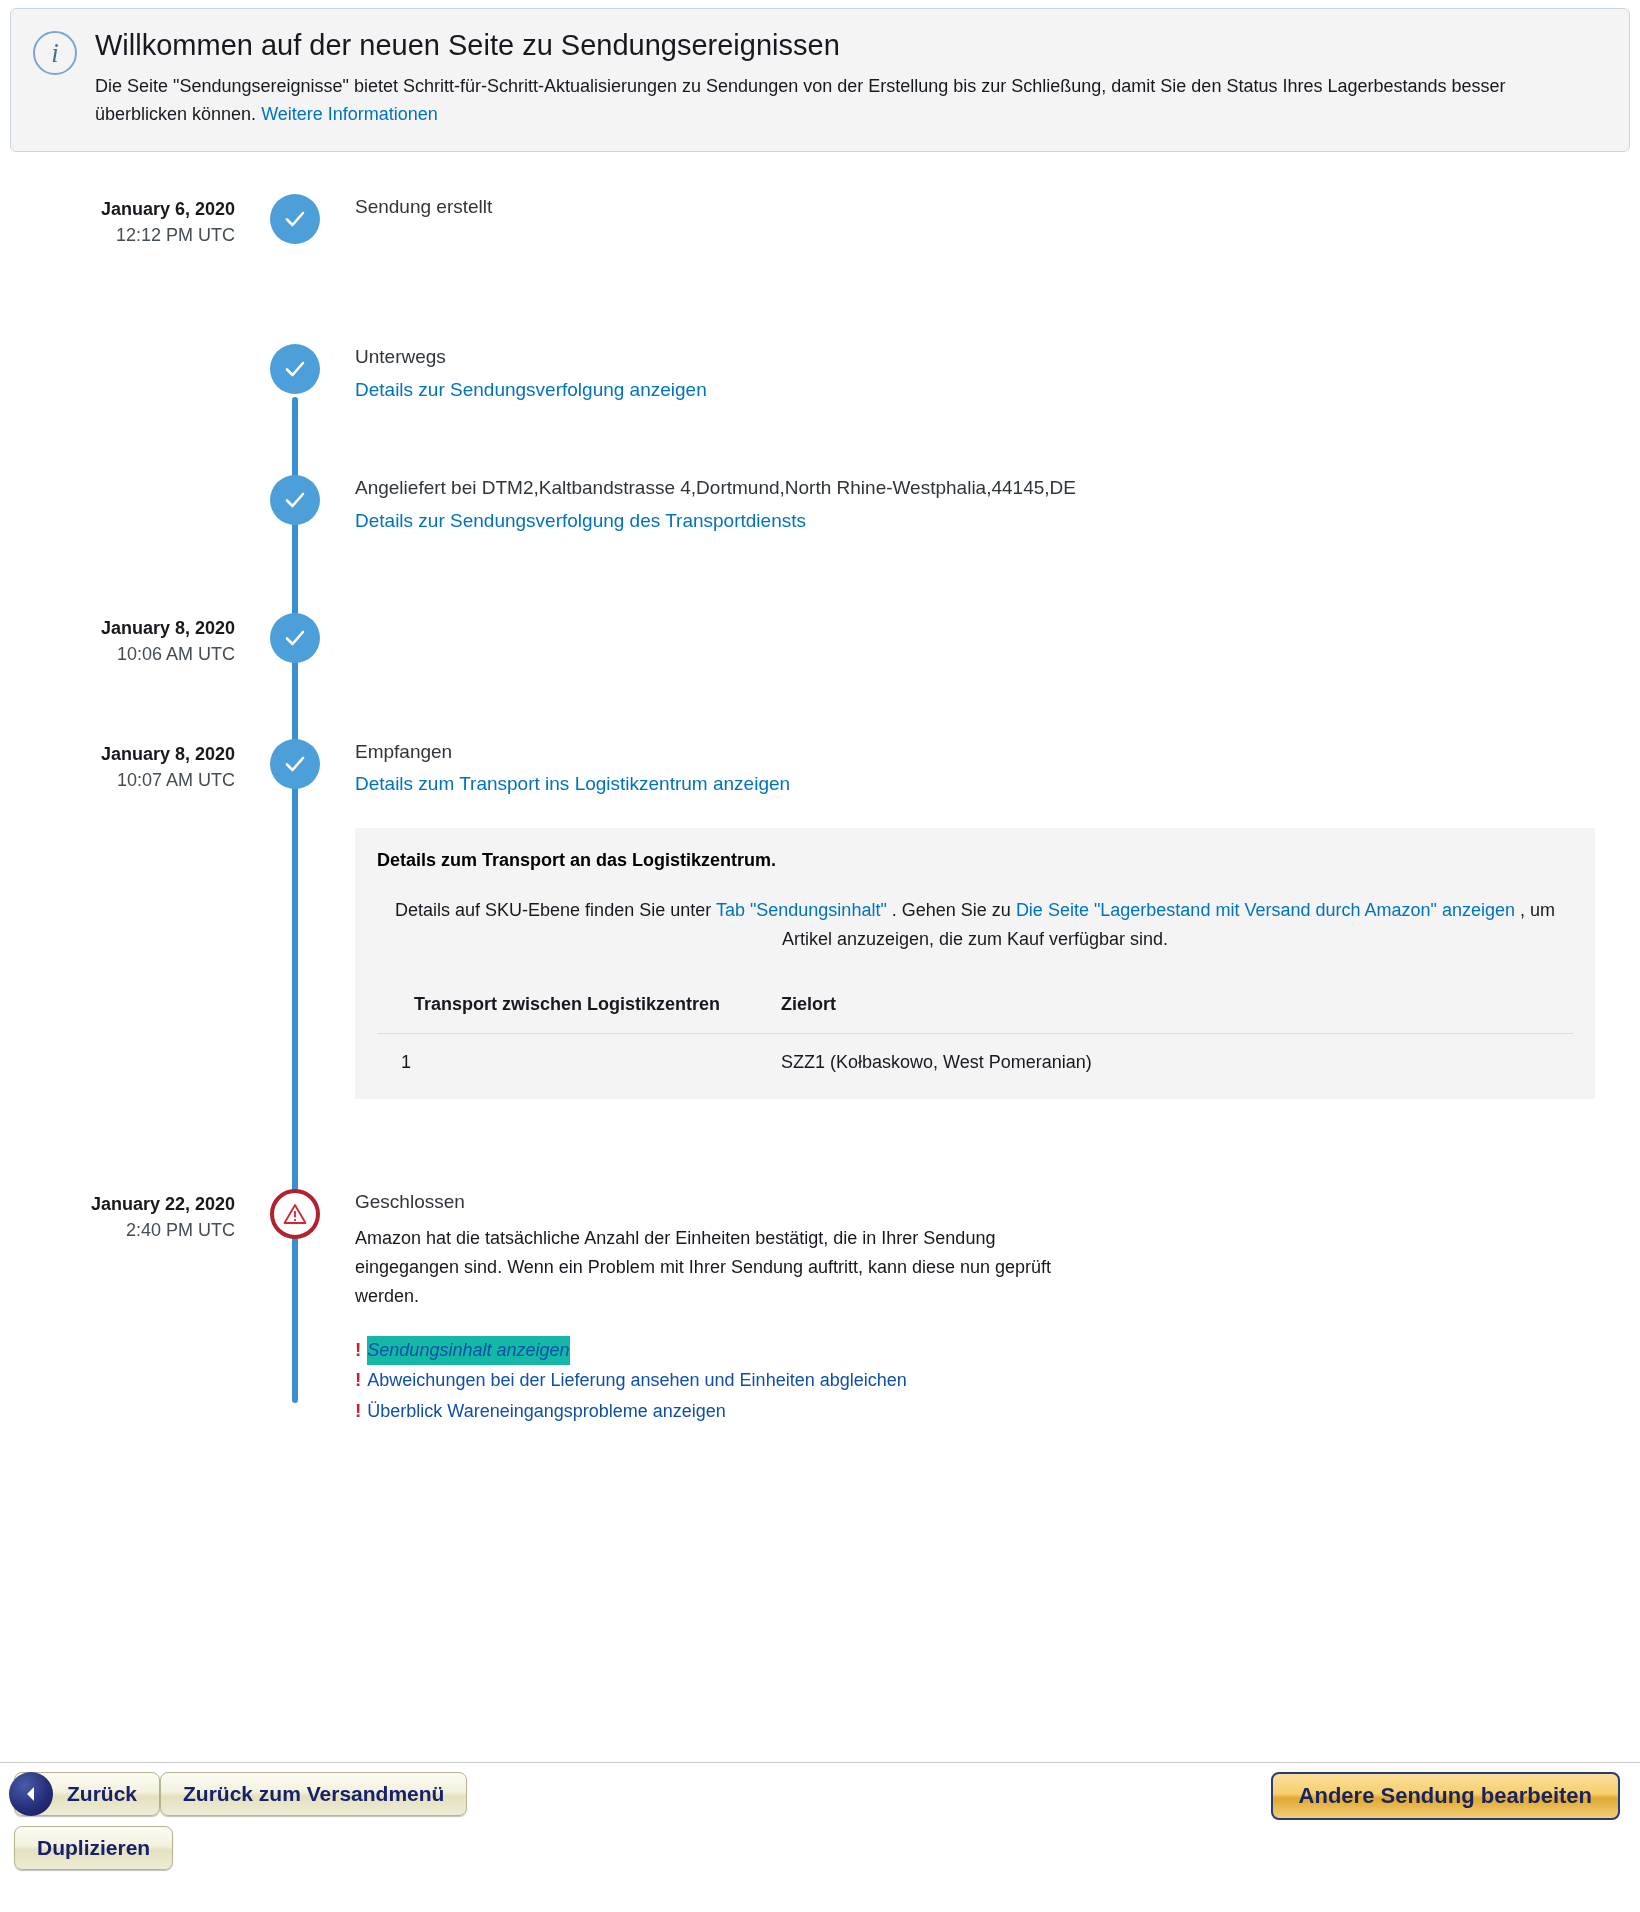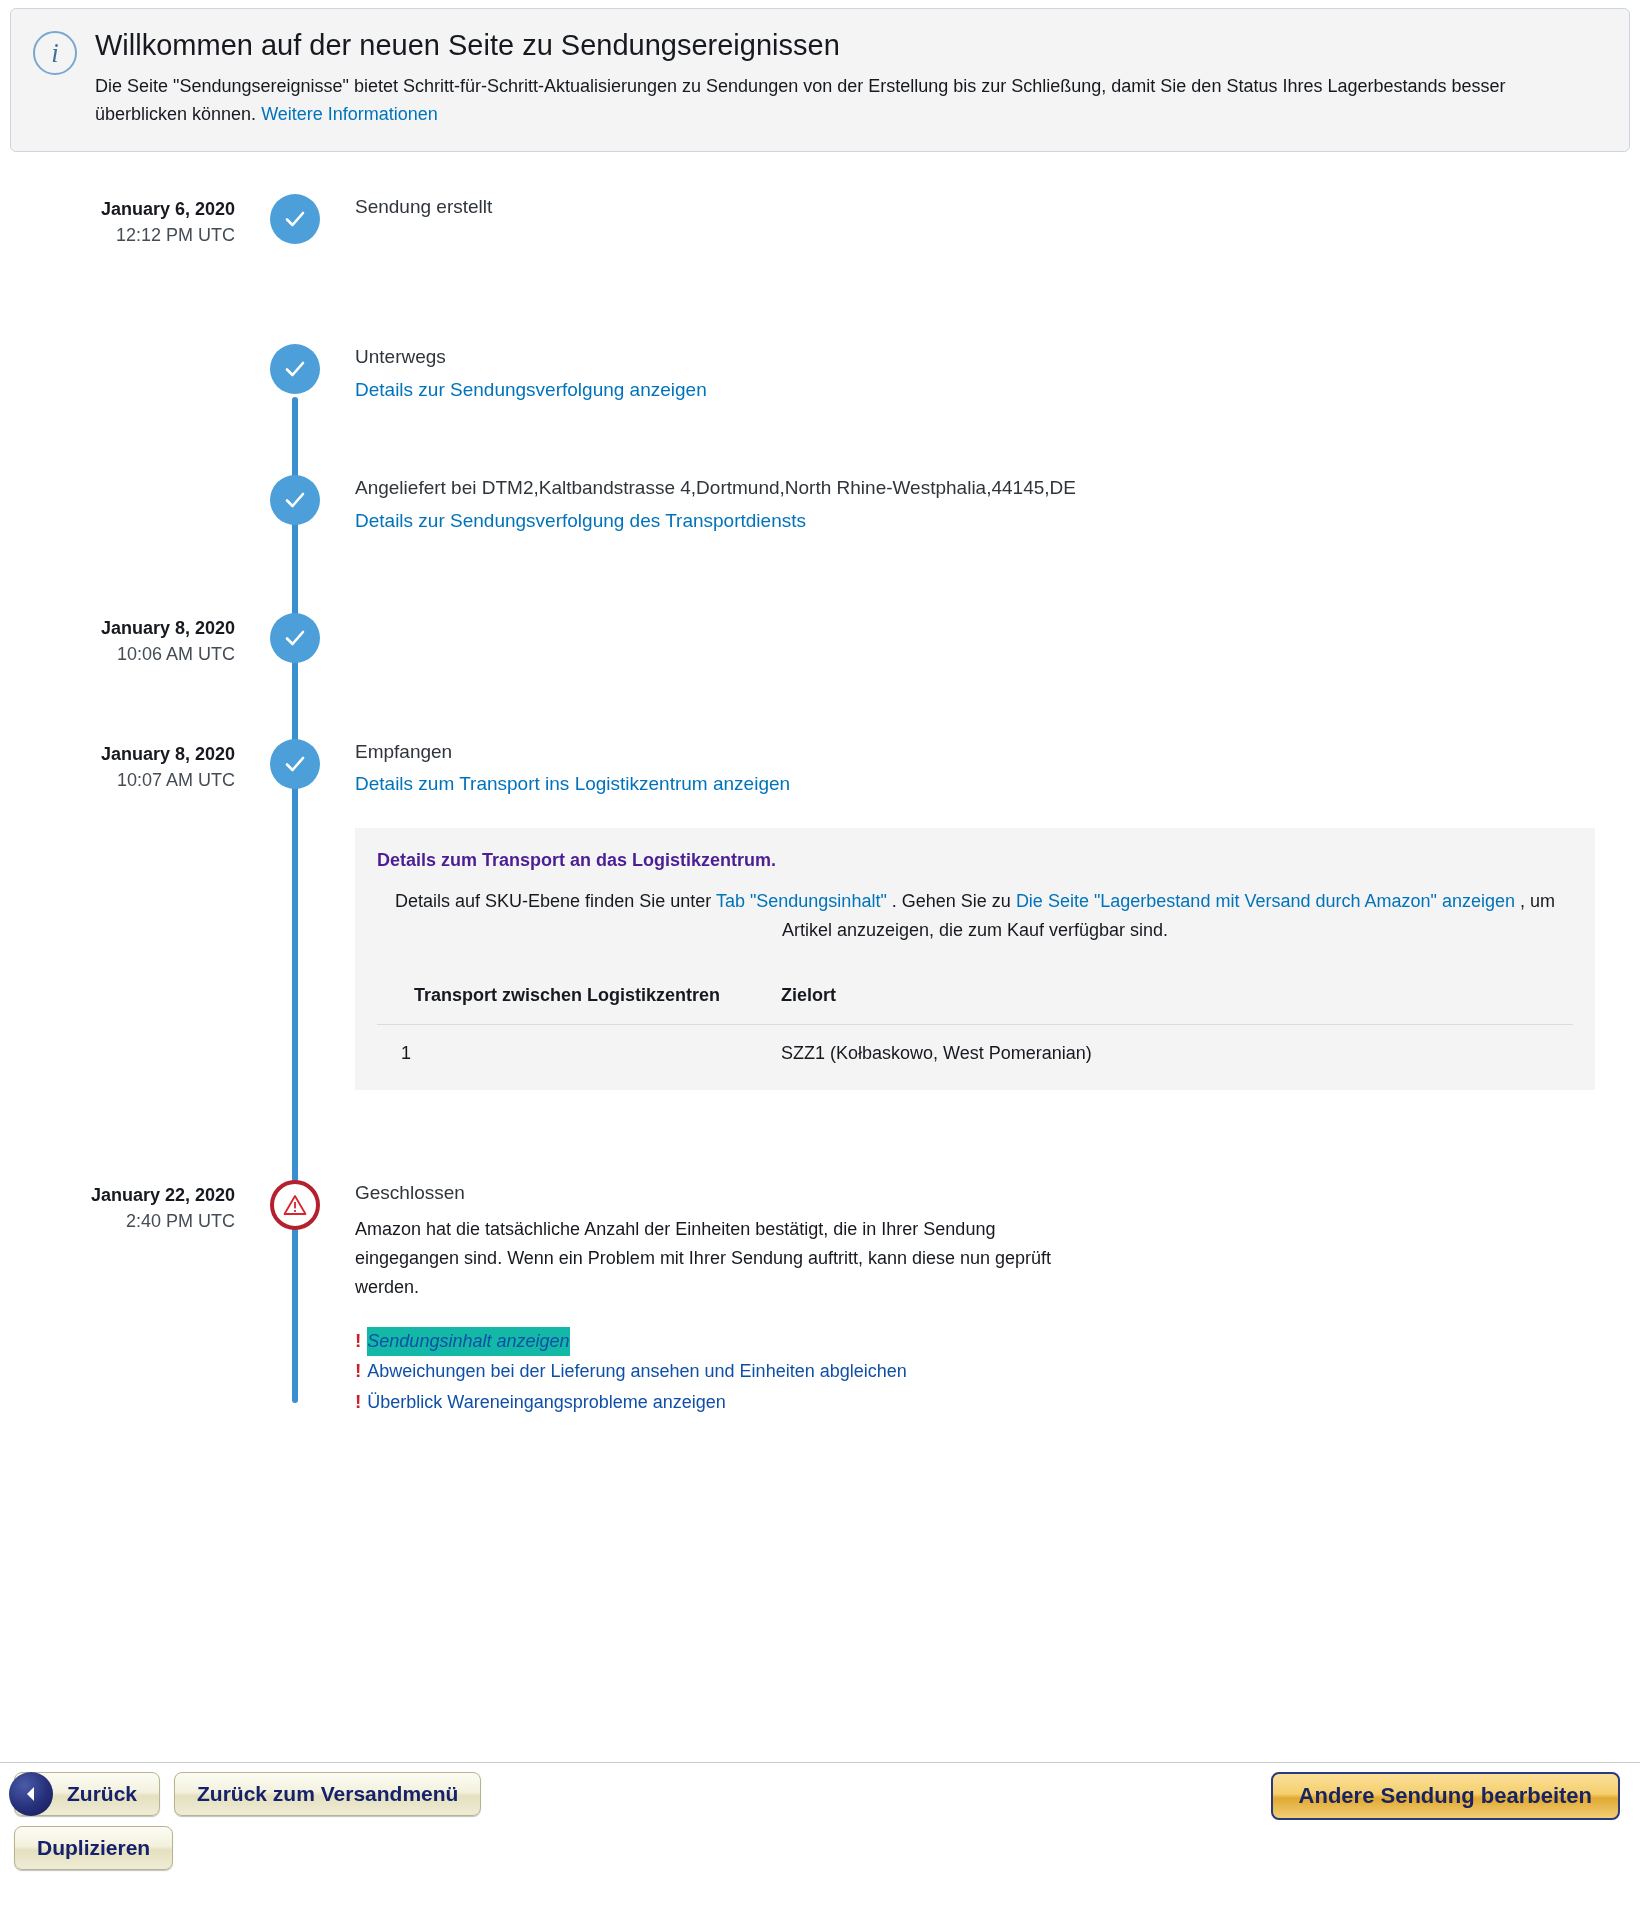--- a/index.html
+++ b/index.html
@@ -147,22 +147,22 @@
     margin-right: 30px;
     max-width: 1240px;
   }
   .details-box {
     background: #f4f4f4;
     padding: 22px 22px 8px 22px;
   }
   .details-head {
     font-size: 18px;
     font-weight: bold;
-    color: #4c1d95;
-    margin-bottom: 16px;
+    color: #000000;
+    margin-bottom: 25px;
   }
   .details-text {
     font-size: 18px;
     line-height: 1.6;
     color: #16191f;
     text-align: center;
   }
   table.fc-table {
     width: 100%;
     border-collapse: collapse;
@@ -223,21 +223,20 @@
   .footer {
     position: absolute;
     left: 0; right: 0;
     top: 1772px;
     height: 140px;
     padding: 0 14px;
   }
   .btn-row {
     display: flex;
     align-items: flex-start;
-    gap: 14px;
   }
   .gbtn {
     position: relative;
     display: inline-flex;
     align-items: center;
     justify-content: center;
     height: 44px;
     padding: 0 22px;
     border-radius: 8px;
     border: 1px solid #b8b490;

